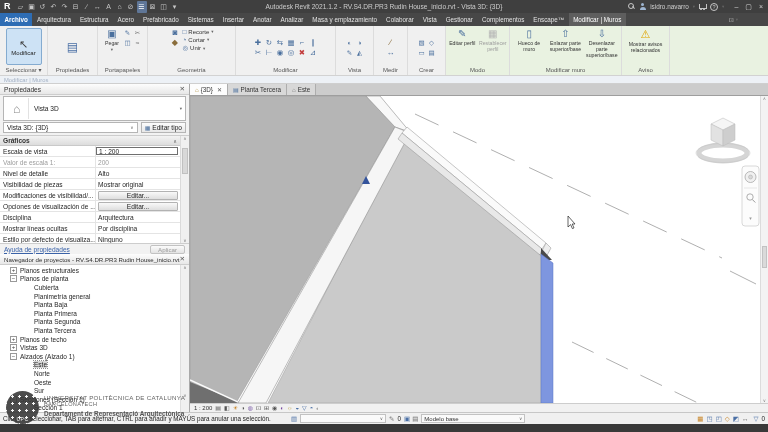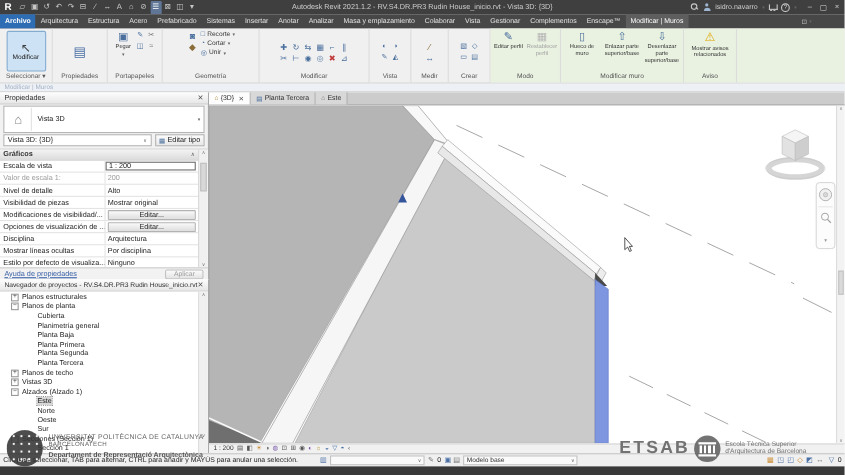--- a/index.html
+++ b/index.html
@@ -740,22 +740,14 @@
     <div class="upc-circle">
       <span>UPC</span>
     </div>
     <div class="upc-lines">
       <div class="upc-l1">UNIVERSITAT POLITÈCNICA DE CATALUNYA</div>
       <div class="upc-l2">BARCELONATECH</div>
       <div class="upc-l3">Departament de Representació Arquitectònica</div>
     </div>
   </div>
 
-  <div id="etsab-wm" class="abs">
-    <span class="etsab-txt">ETSAB</span>
-    <span class="etsab-circle"></span>
-    <span class="etsab-lines">
-      <div>Escola Tècnica Superior</div>
-      <div>d'Arquitectura de Barcelona</div>
-    </span>
-  </div>
 
 </div>
 
 </body></html>

